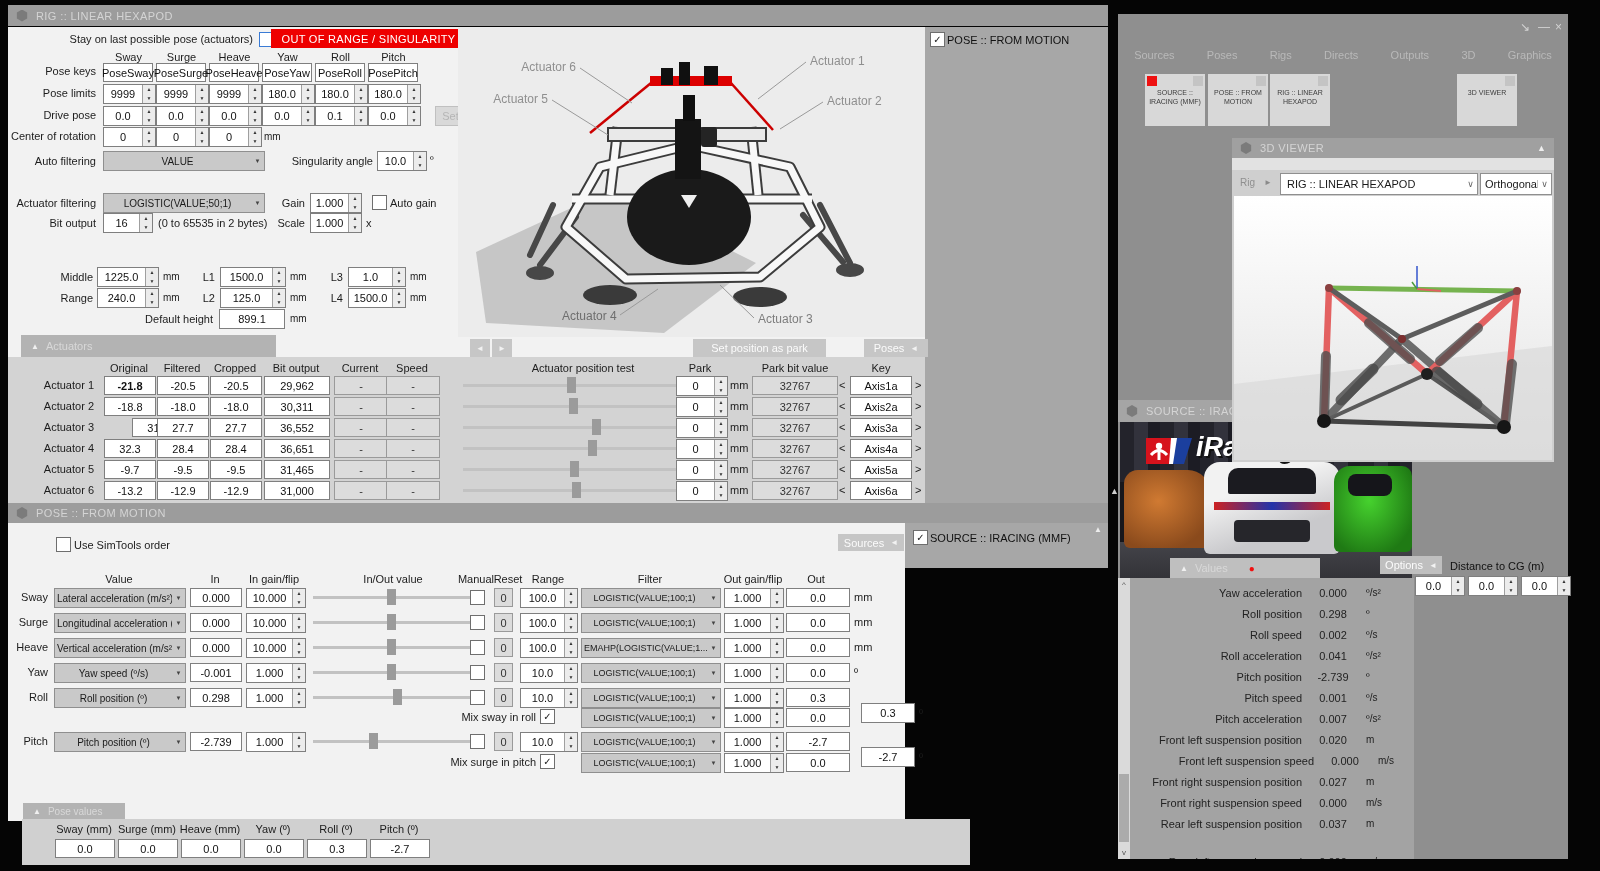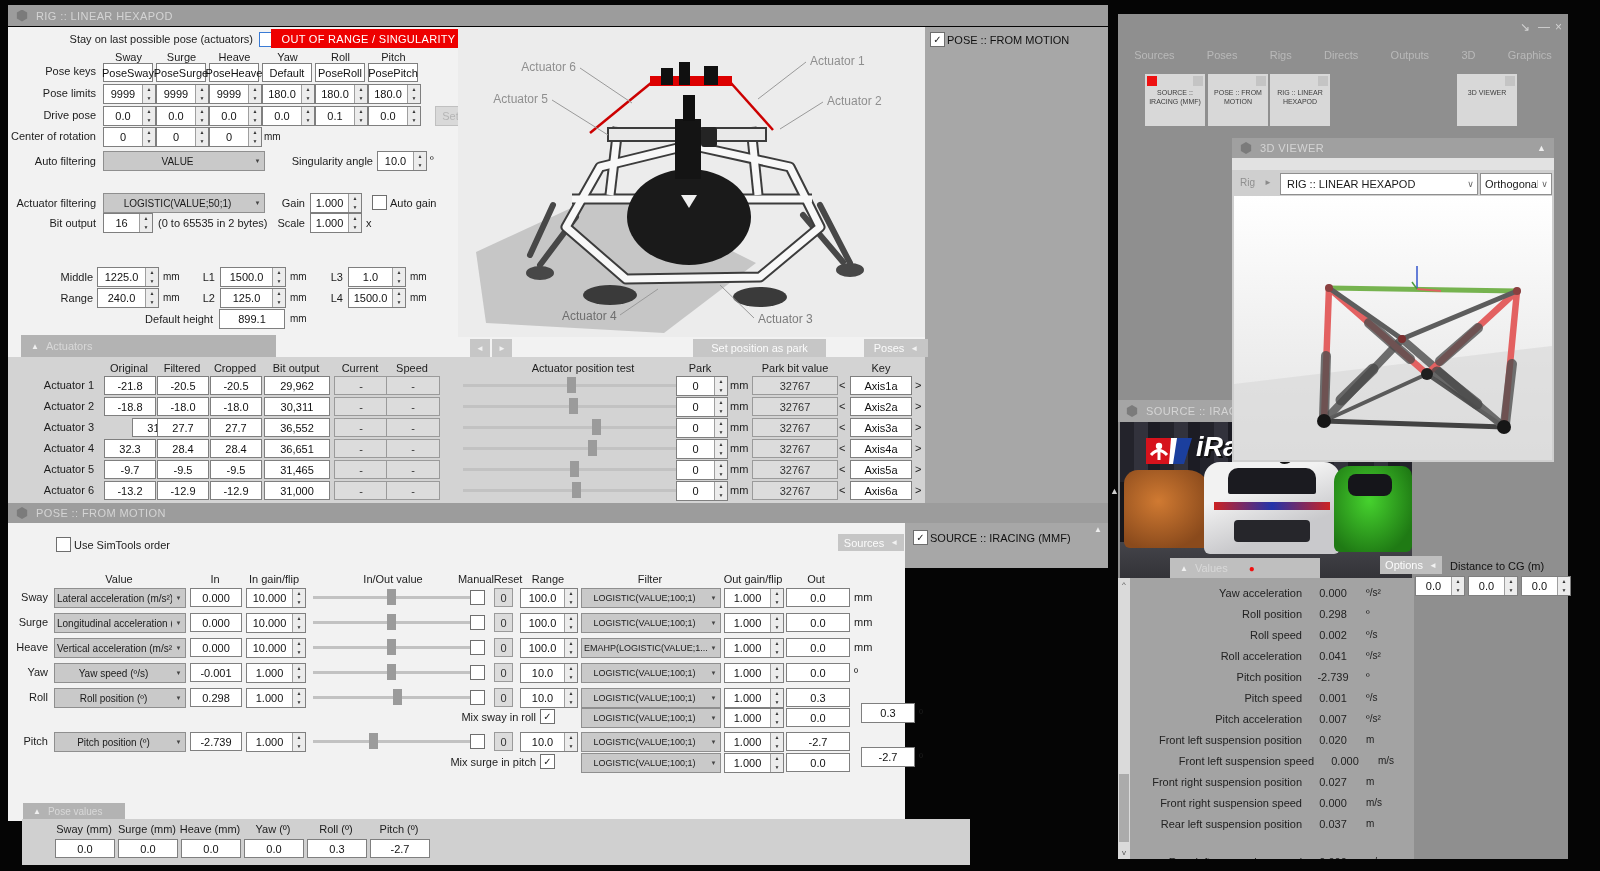--- a/index.html
+++ b/index.html
@@ -71,21 +71,21 @@
         <div class="hdr" style="left: 254px; top: 46px; width: 51px;">Yaw</div>
         <div class="hdr" style="left: 307px; top: 46px; width: 51px;">Roll</div>
         <div class="hdr" style="left: 360px; top: 46px; width: 51px;">Pitch</div>
       </div>
 
     <div class="rlabel" style="left:0;top:60px;width:88px;">Pose keys</div>
     <div id="rig-keys-row">
         <span class="textbox" style="left: 95px; top: 58px; width: 48px; height: 17px;">PoseSway</span>
         <span class="textbox" style="left: 148px; top: 58px; width: 48px; height: 17px;">PoseSurge</span>
         <span class="textbox" style="left: 201px; top: 58px; width: 48px; height: 17px;">PoseHeave</span>
-        <span class="textbox" style="left: 254px; top: 58px; width: 48px; height: 17px;">Default</span>
+        <span class="textbox" style="left: 254px; top: 58px; width: 48px; height: 17px;">PoseYaw</span>
         <span class="textbox" style="left: 307px; top: 58px; width: 48px; height: 17px;">PoseRoll</span>
         <span class="textbox" style="left: 360px; top: 58px; width: 48px; height: 17px;">PosePitch</span>
       </div>
 
     <div class="rlabel" style="left:0;top:82px;width:88px;">Pose limits</div>
     <div id="rig-limits-row">
         <span class="spinbox" style="left: 95px; top: 79px; width: 51px; height: 18px;">
           <span class="sb-val">9999</span>
           <span class="sb-ar">
             <i>▲</i>
@@ -397,21 +397,21 @@
         <div class="hdr" style="left: 251px; top: 357px; width: 74px;">Bit output</div>
         <div class="hdr" style="left: 321px; top: 357px; width: 62px;">Current</div>
         <div class="hdr" style="left: 373px; top: 357px; width: 62px;">Speed</div>
         <div class="hdr" style="left: 455px; top: 357px; width: 240px;">Actuator position test</div>
         <div class="hdr" style="left: 662px; top: 357px; width: 60px;">Park</div>
         <div class="hdr" style="left: 741px; top: 357px; width: 92px;">Park bit value</div>
         <div class="hdr" style="left: 838px; top: 357px; width: 70px;">Key</div>
       </div>
     <div id="rig-table-rows">
         <div class="rlabel" style="left: 0px; top: 374px; width: 86px;">Actuator 1</div>
-        <span class="readbox white" style="left: 96px; top: 371px; width: 50px; height: 17px;">-21.8</span>
+        <span class="readbox white" style="left: 96px; top: 371px; width: 50px; height: 17px; font-weight: bold;">-21.8</span>
         <span class="readbox white" style="left: 149px; top: 371px; width: 50px; height: 17px;">-20.5</span>
         <span class="readbox white" style="left: 202px; top: 371px; width: 50px; height: 17px;">-20.5</span>
         <span class="readbox white" style="left: 256px; top: 371px; width: 64px; height: 17px;">29,962</span>
         <span class="readbox" style="left: 326px; top: 371px; width: 52px; height: 17px;">-</span>
         <span class="readbox" style="left: 378px; top: 371px; width: 52px; height: 17px;">-</span>
         <span class="slider" style="left: 455px; top: 372px; width: 240px; height: 16px;">
           <span class="sl-track"></span>
           <span class="sl-thumb" style="left: 104px;"></span>
         </span>
         <span class="spinbox" style="left: 668px; top: 371px; width: 50px; height: 18px;">

